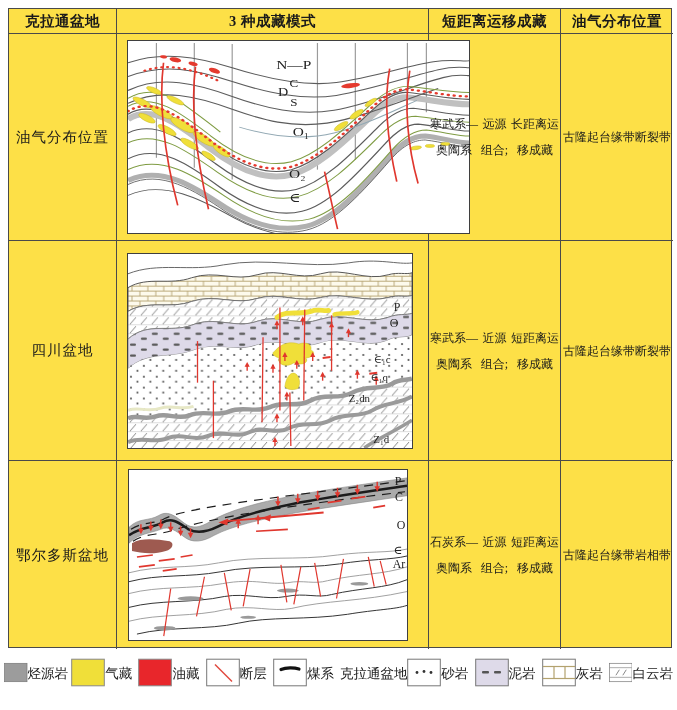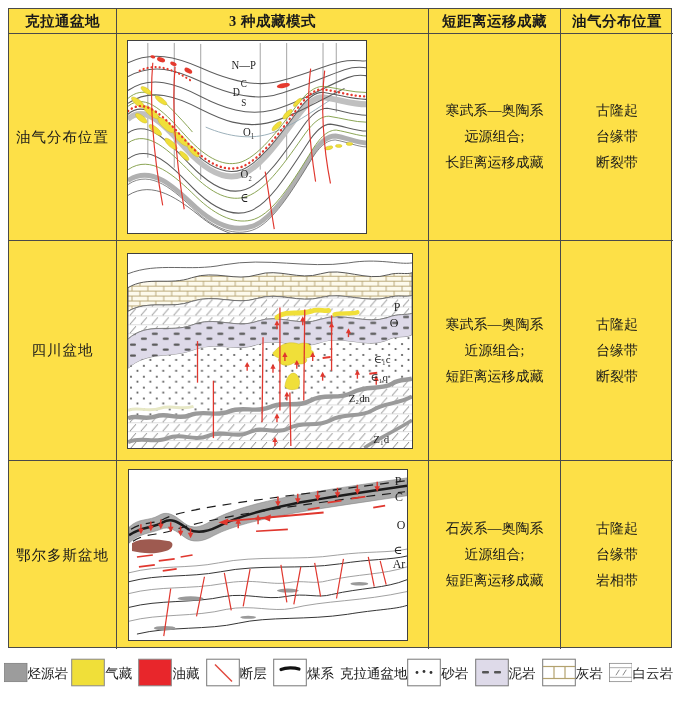--- a/index.html
+++ b/index.html
@@ -9,21 +9,21 @@
   .table{position:absolute;left:8px;top:8px;width:664px;height:640px;
          display:grid;grid-template-columns:108px 312px 132px 112px;
          grid-template-rows:25px 207px 220px 188px;
          border:1.4px solid #4a4a4a;box-sizing:border-box;background:#fde047;}
   .cell{border-right:1.2px solid #4a4a4a;border-bottom:1.2px solid #4a4a4a;
         display:flex;align-items:center;justify-content:center;box-sizing:border-box;position:relative;}
   .lastcol{border-right:none;}
   .lastrow{border-bottom:none;}
   .hcell{font-weight:bold;font-size:14.5px;letter-spacing:0.5px;}
   .basin{font-size:14.5px;letter-spacing:1px;}
-  .desc{flex-direction:column;font-size:14px;line-height:26px;text-align:center;}
+  .desc{flex-direction:row;font-size:12px;line-height:26px;text-align:center;}
   .diagbox{position:absolute;background:#fff;border:1.2px solid #3f3f3f;box-sizing:border-box;}
   .diagbox svg{display:block;width:100%;height:100%;}
   
   .legend{position:absolute;left:4px;top:658px;width:669px;display:flex;justify-content:space-between;}
   .legend-item{display:flex;flex-direction:row;align-items:center;width:64px;}
   .legend-item svg{width:34px;height:29px;}
   .legend-label{font-size:13.5px;margin-top:3px;white-space:nowrap;}
   text{font-family:"Liberation Serif","DejaVu Serif",serif;}
 </style>
 </head>
@@ -44,21 +44,21 @@
       </div>
     <div class="cell hcell lastcol">
         <span>油气分布位置</span>
       </div>
 
     <div class="cell basin">
         <span>油气分布位置</span>
       </div>
 
     <div class="cell">
-      <div class="diagbox" style="left:10px;top:6px;width:240px;height:194px;">
+      <div class="diagbox" style="left:10px;top:6px;width:343px;height:194px;">
         <svg viewBox="0 0 288 194" preserveAspectRatio="none">
 
           <g stroke="#9b9b9b" stroke-width="1">
             <line x1="24" y1="2" x2="24" y2="118"></line>
               <line x1="56" y1="2" x2="56" y2="128"></line>
             <line x1="88" y1="3" x2="88" y2="140"></line>
               <line x1="160" y1="2" x2="160" y2="130"></line>
             <line x1="192" y1="2" x2="192" y2="120"></line>
               <line x1="236" y1="2" x2="236" y2="70"></line>
             <line x1="252" y1="2" x2="252" y2="72"></line>

